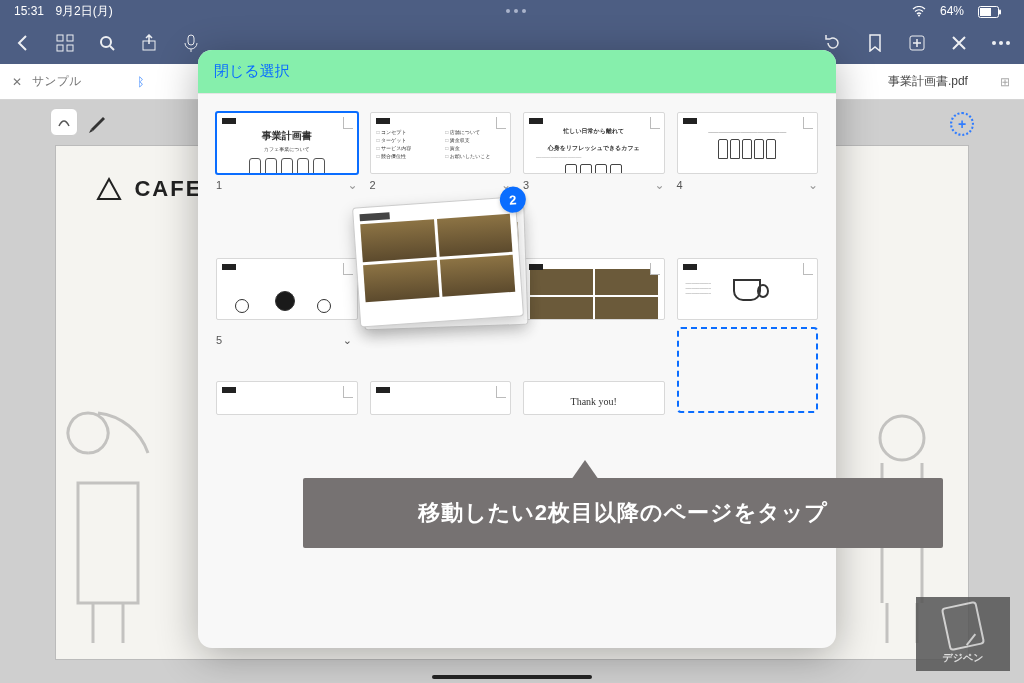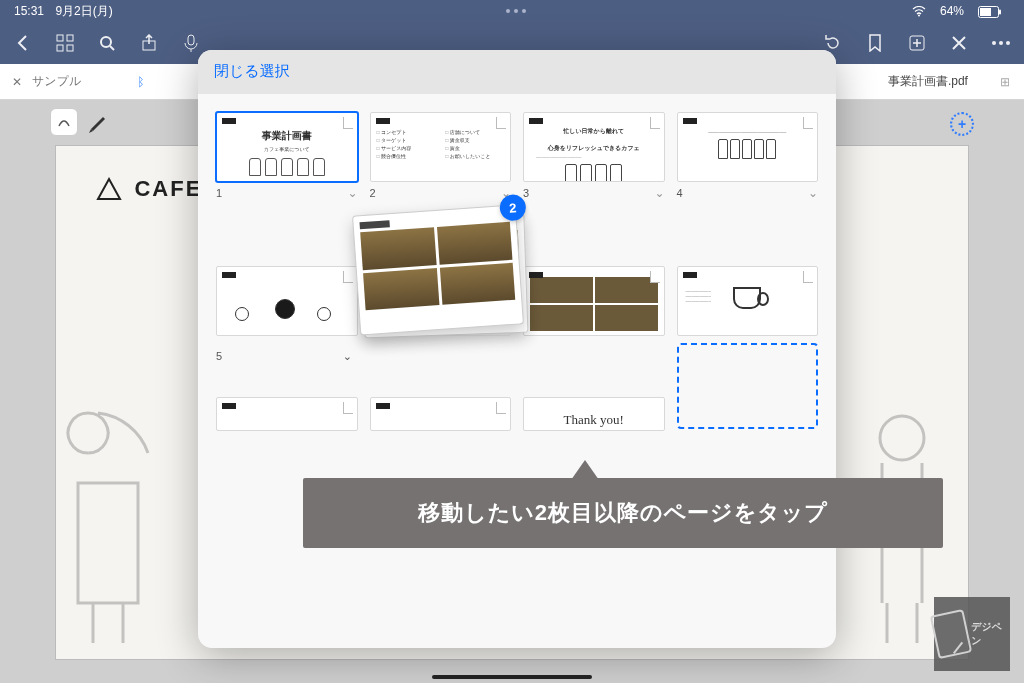--- a/index.html
+++ b/index.html
@@ -38,31 +38,31 @@
   box-shadow: 0 0 0 1px #bbb; padding:30px 40px; }
 .bg-slide .tri { display:inline-block; width:26px; height:26px; position:relative; }
 .bg-slide .tri svg { width:26px; height:26px; }
 .bg-slide .cafe { display:inline-block; font-weight:700; letter-spacing:2px; font-size:22px; margin-left:8px; vertical-align:top; color:#222; }
 
 .modal {
   position:absolute; top:50px; left:198px; width:638px; height:598px;
   background:#f8f8f8; border-radius:14px; box-shadow: 0 8px 40px rgba(0,0,0,.3);
   overflow:hidden;
 }
-.modal-head { height:44px; display:flex; align-items:center; padding:0 16px; background:#e5e5e5;
+.modal-head { height:44px; display:flex; align-items:center; padding:0 16px; background:#86efac;
   border-bottom:1px solid #e5e5e5; }
 .modal-close { color:#0a6dff; font-size:15px; }
 .modal-seg { margin:0 auto; display:flex; background:#eee; border-radius:7px; padding:2px; }
 .modal-seg .seg { padding:5px 12px; font-size:12px; color:#333; border-radius:6px; }
 .modal-seg .seg.active { background:#fff; box-shadow:0 1px 2px rgba(0,0,0,.1); }
 .modal-select { color:#0a6dff; font-size:15px; }
 .thumb-grid { padding: 18px 18px 10px 18px; display:grid; grid-template-columns: repeat(4, 1fr);
   gap: 12px 12px; }
 .thumb-cell { display:flex; flex-direction:column; }
-.thumb { background:#fff; border:1px solid #d8d8d8; height:70px; border-radius:2px; position:relative;
+.thumb { background:#fff; border:1px solid #d8d8d8; height:62px; border-radius:2px; position:relative;
   padding:6px; font-size:6px; color:#333; overflow:hidden; }
 .thumb.selected { outline:2px solid #0a6dff; outline-offset:-1px; }
 .thumb .corner { position:absolute; top:4px; right:4px; width:10px; height:12px; background:#fff;
   border-left:1px solid #bbb; border-bottom:1px solid #bbb; }
 .thumb .mini-tag { position:absolute; top:5px; left:5px; width:14px; height:6px; background:#222; }
 
 .thumb1 .t1-title { text-align:center; font-size:10px; font-weight:700; margin-top:10px; }
 .thumb1 .t1-sub { text-align:center; font-size:5px; margin:3px 0 6px; }
 .thumb1 .ppl { display:flex; justify-content:center; gap:4px; margin-top:2px; }
 .thumb1 .ppl .p { width:12px; height:18px; border:1px solid #555; border-radius:3px 3px 0 0; }
@@ -109,35 +109,35 @@
   background:#0a6dff; color:#fff; display:flex; align-items:center; justify-content:center;
   font-size:13px; font-weight:600; z-index:12; box-shadow:0 2px 4px rgba(0,0,0,.2); }
 
 .drop-target { border:2px dashed #0a6dff; border-radius:4px; height:86px; background:transparent; }
 
 .row3-nums { padding: 0 18px; margin-top:4px; }
 .pn5 { font-size:11px; color:#555; display:flex; justify-content:space-between; width:136px; }
 
 .row4 { padding:34px 18px 0 18px; display:grid; grid-template-columns: repeat(4,1fr); gap:12px; }
 .row4 .thumb { height:34px; }
-.thanks { font-family: cursive; font-size:13px; text-align:center; padding-top:8px; }
+.thanks { font-family: cursive; font-size:10px; text-align:center; padding-top:8px; }
 
 .anno {
   position:absolute; top:478px; left:303px; width:640px; height:70px; background:#767272;
   color:#fff; display:flex; align-items:center; justify-content:center;
   font-size:22px; font-weight:700; letter-spacing:1px; border-radius:2px; z-index:30;
 }
 .anno::before {
   content:""; position:absolute; top:-18px; left:268px; width:0; height:0;
   border-left:14px solid transparent; border-right:14px solid transparent;
   border-bottom:20px solid #767272;
 }
 
-.watermark { position:absolute; bottom:12px; right:14px; width:76px; height:74px;
-  background:#555; display:flex; flex-direction:row; align-items:center; justify-content:center;
+.watermark { position:absolute; bottom:12px; right:14px; width:94px; height:74px;
+  background:#555; display:flex; flex-direction:column; align-items:center; justify-content:center;
   gap:3px; z-index:40; opacity:.85; }
 .watermark .tab { width:36px; height:44px; border:2px solid #ccc; border-radius:4px;
   transform:rotate(-12deg); position:relative; }
 .watermark .tab::after { content:""; position:absolute; right:4px; bottom:4px; width:14px; height:2px;
   background:#ccc; transform:rotate(-40deg); }
 .watermark .lab { font-size:10px; color:#ddd; font-weight:600; }
 
 .home-ind { position:absolute; bottom:4px; left:50%; transform:translateX(-50%);
   width:160px; height:4px; background:#222; border-radius:3px; z-index:50; }
 

